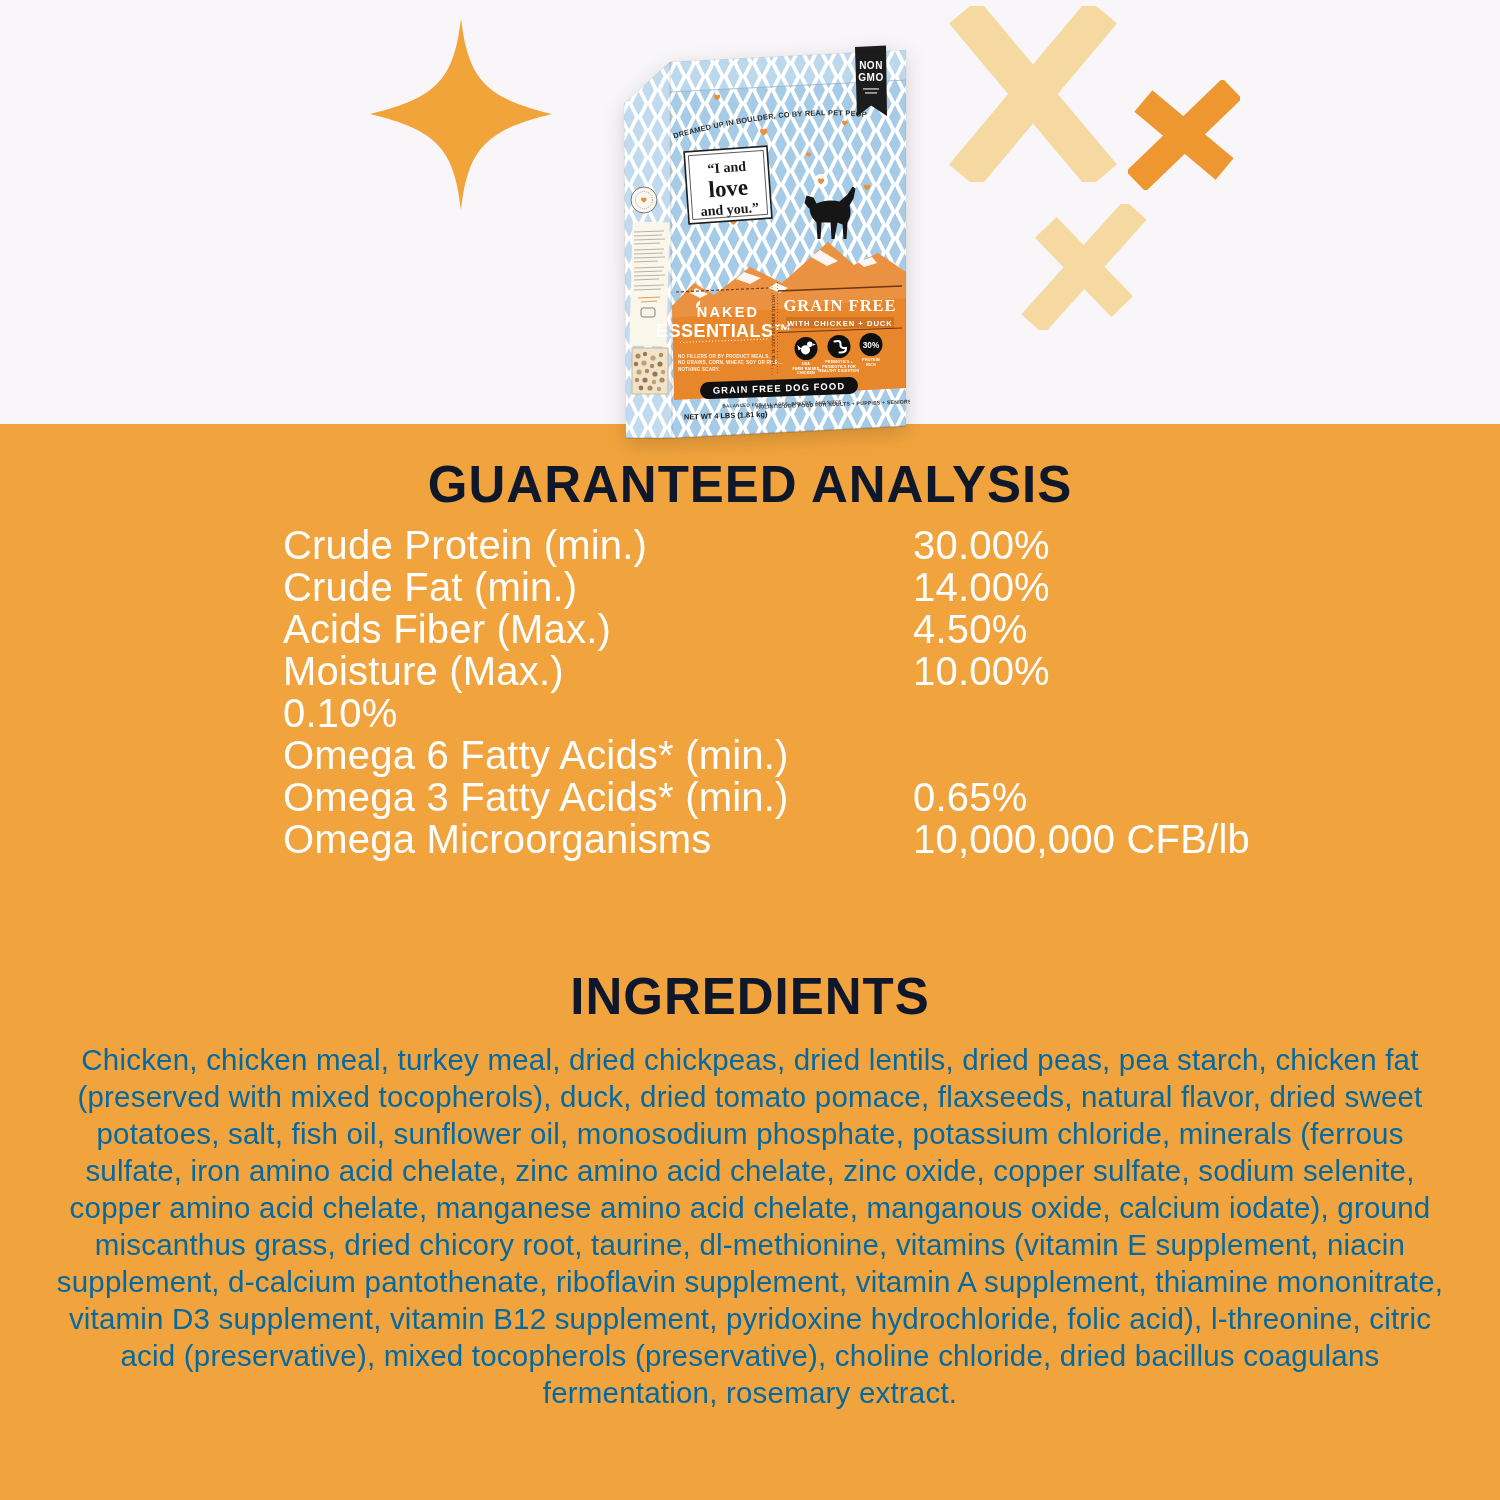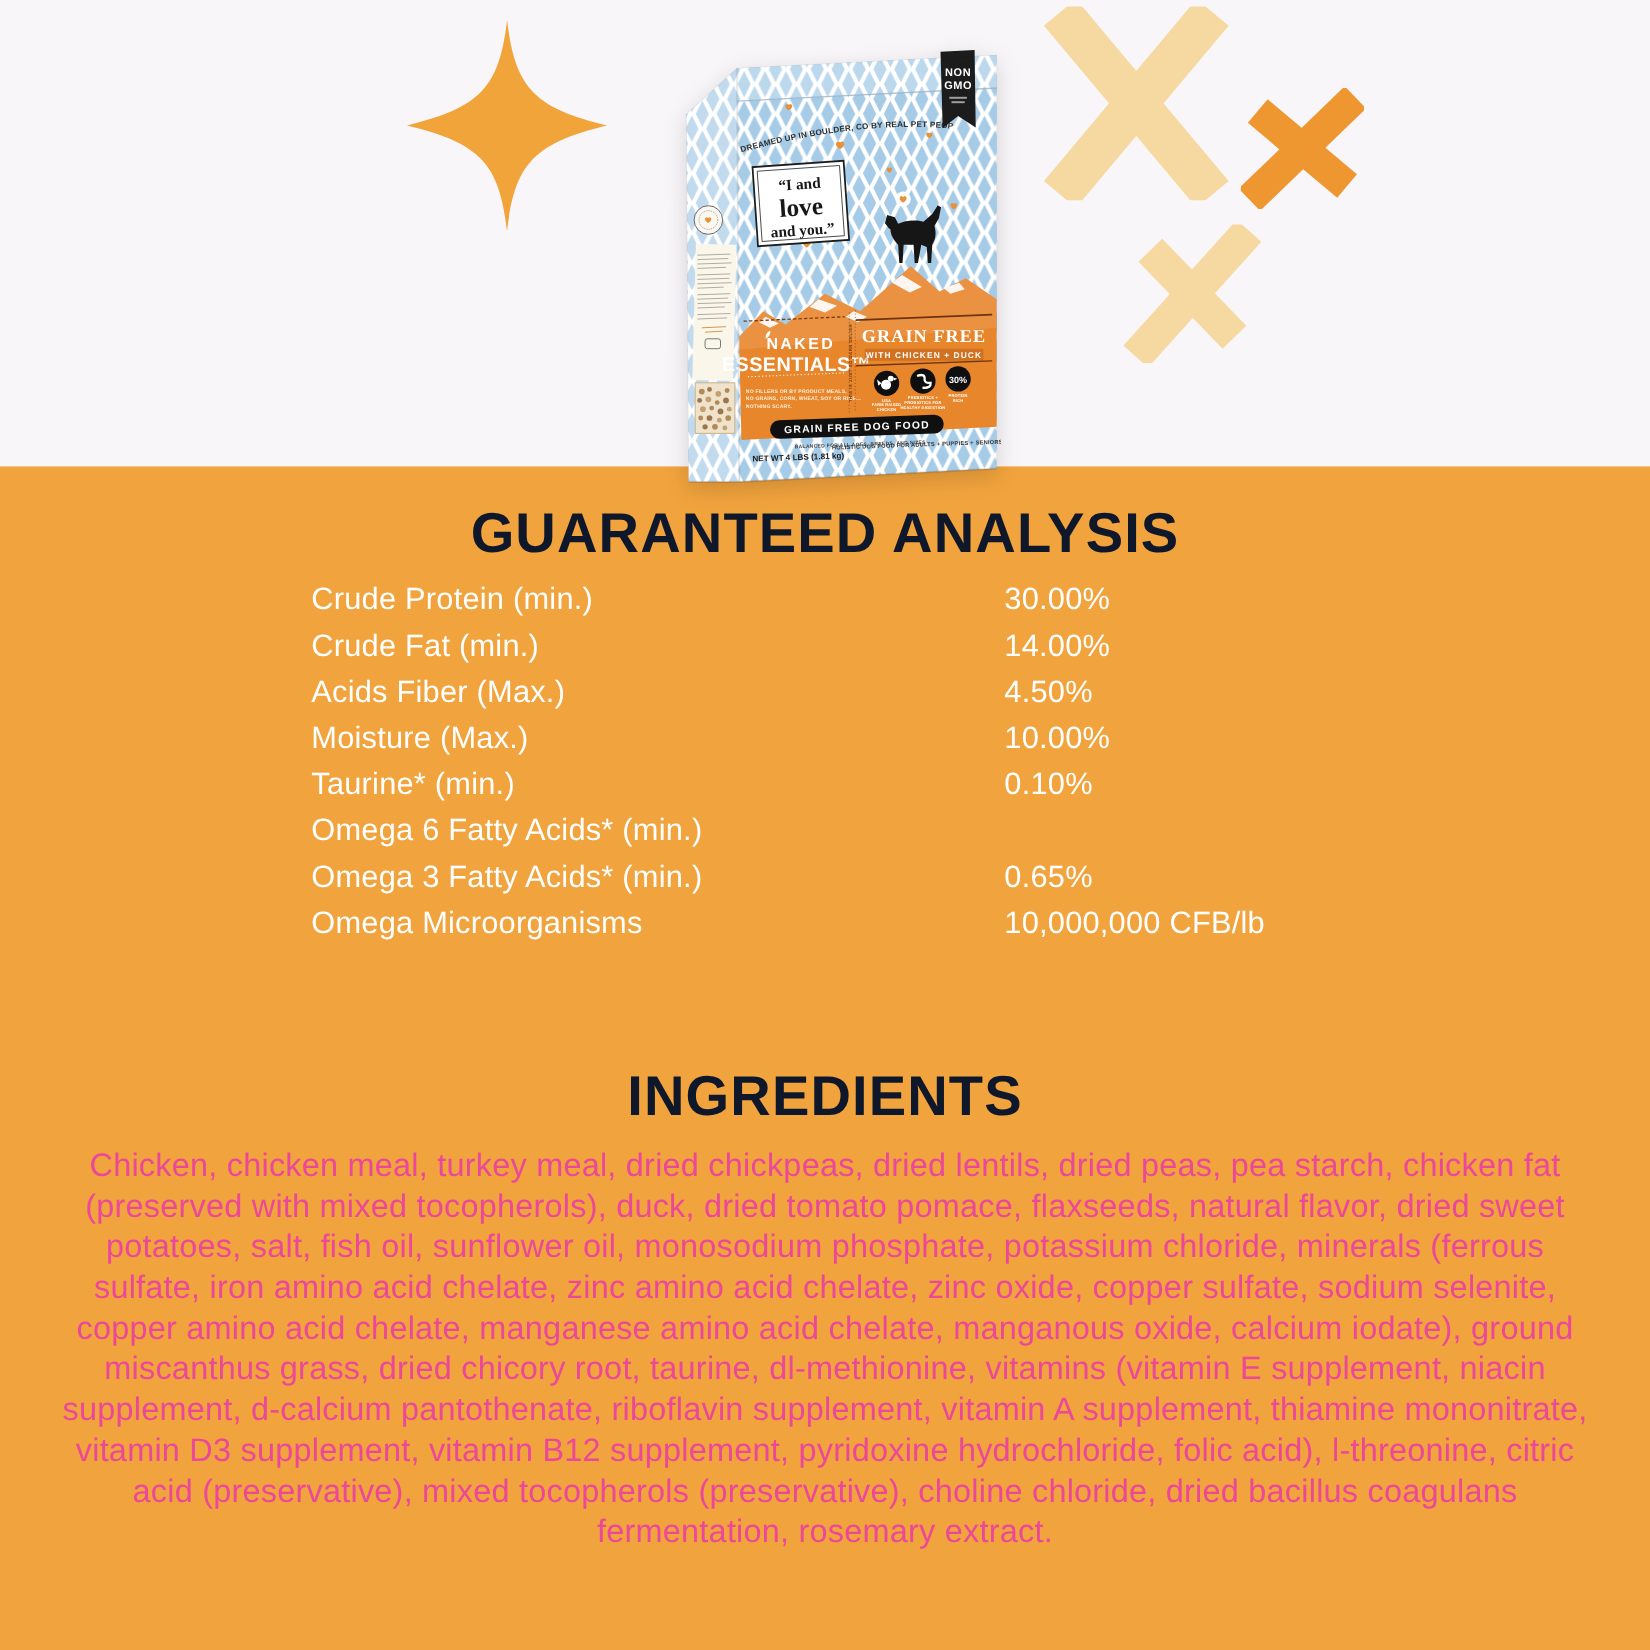--- a/index.html
+++ b/index.html
@@ -9,25 +9,25 @@
   .bg-bottom{position:absolute;left:0;top:424px;width:1500px;height:1076px;background:#f1a33d;}
   .decor{position:absolute;}
   .bag-svg{position:absolute;left:610px;top:36px;width:300px;height:412px;
            filter:drop-shadow(0 6px 10px rgba(0,0,0,0.15));}
   .section-title{position:absolute;left:0;width:1500px;text-align:center;color:#0f172a;
                  font-size:51px;line-height:54px;font-weight:700;letter-spacing:1px;}
   #ga-title{top:458px;}
   #ing-title{top:970px;}
   .ga-rows{position:absolute;left:283px;top:524px;width:1160px;}
   .ga-row{display:flex;height:42px;align-items:center;color:#ffffff;
-          font-size:28px;font-weight:500;letter-spacing:.2px;}
+          font-size:40px;font-weight:500;letter-spacing:.2px;}
   .ga-label{width:630px;flex:0 0 630px;}
   .ga-value{flex:1;}
   .ingredients-text{position:absolute;left:45px;top:1041px;width:1410px;text-align:center;
-          color:#ec4899;font-size:29.5px;line-height:37px;font-weight:500;letter-spacing:.2px;}
+          color:#0369a1;font-size:29.5px;line-height:37px;font-weight:500;letter-spacing:.2px;}
   svg text{font-family:"Liberation Sans", sans-serif;}
   svg .serif{font-family:"Liberation Serif", serif;}
 </style>
 </head>
 <body>
 
 <div class="page">
   <div class="bg-top"></div>
   <div class="bg-bottom"></div>
 
@@ -255,21 +255,20 @@
       </div>
     <div class="ga-row">
         <span class="ga-label">Acids Fiber (Max.)</span>
         <span class="ga-value">4.50%</span>
       </div>
     <div class="ga-row">
         <span class="ga-label">Moisture (Max.)</span>
         <span class="ga-value">10.00%</span>
       </div>
     <div class="ga-row">
-        <span class="ga-label">Taurine* (min.)</span>
         <span class="ga-value">0.10%</span>
       </div>
     <div class="ga-row">
         <span class="ga-label">Omega 6 Fatty Acids* (min.)</span>
       </div>
     <div class="ga-row">
         <span class="ga-label">Omega 3 Fatty Acids* (min.)</span>
         <span class="ga-value">0.65%</span>
       </div>
     <div class="ga-row">

